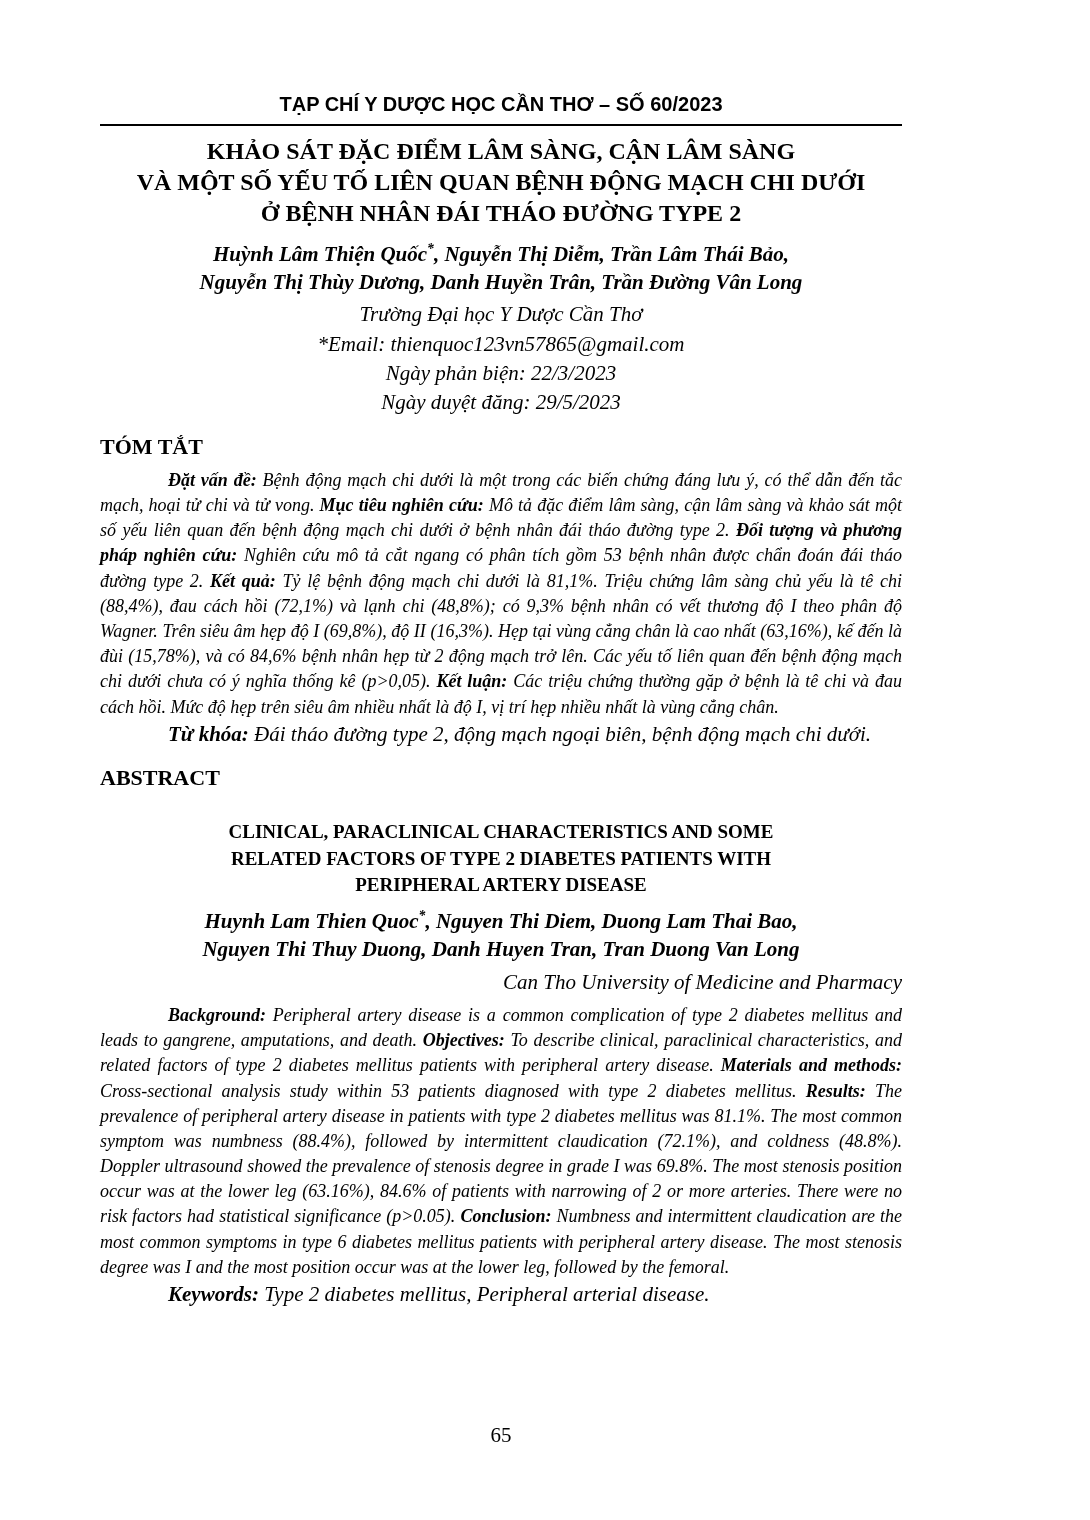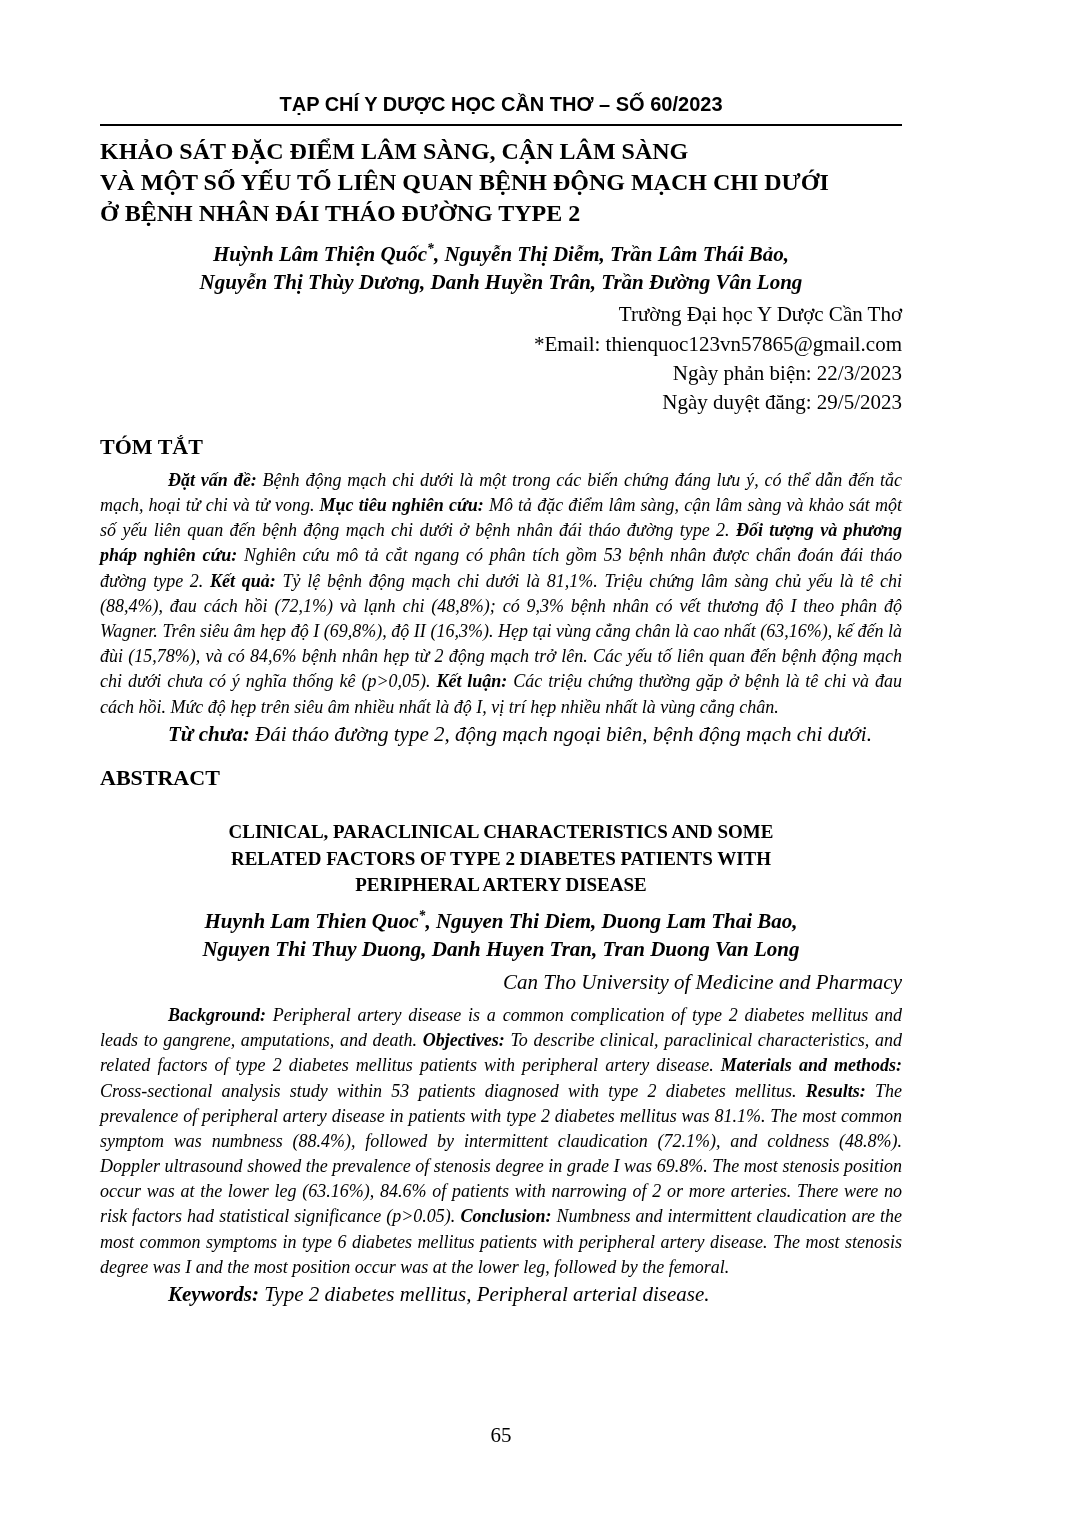--- a/index.html
+++ b/index.html
@@ -26,35 +26,37 @@
     line-height: 1.2;
   }
   .header-rule {
     border: none;
     height: 2px;
     background: #000000;
     margin: 8px 0 10px 0;
   }
   .title-vi {
     margin: 0 0 10px 0;
+    text-align: center;
     font-weight: bold;
     font-size: 24px;
     line-height: 1.3;
   }
   .title-vi span, .title-en span { display: block; }
   .authors {
     text-align: center;
     font-weight: bold;
     font-style: italic;
     font-size: 21px;
     line-height: 1.35;
     margin: 0 0 4px 0;
   }
   .meta {
-    text-align: right;
+    text-align: center;
+    font-style: italic;
     font-size: 21px;
     line-height: 1.4;
     margin: 2px 0 10px 0;
   }
   .meta div { display: block; }
   .section-heading {
     font-weight: bold;
     font-style: normal;
     font-size: 22px;
     margin: 16px 0 8px 0;
@@ -131,21 +133,21 @@
     <span>Bệnh động mạch chi dưới là một trong các biến chứng đáng lưu ý, có thể dẫn đến tắc mạch, hoại tử chi và tử vong.</span>
     <span class="b">Mục tiêu nghiên cứu:</span>
     <span>Mô tả đặc điểm lâm sàng, cận lâm sàng và khảo sát một số yếu liên quan đến bệnh động mạch chi dưới ở bệnh nhân đái tháo đường type 2.</span>
     <span class="b">Đối tượng và phương pháp nghiên cứu:</span>
     <span>Nghiên cứu mô tả cắt ngang có phân tích gồm 53 bệnh nhân được chẩn đoán đái tháo đường type 2.</span>
     <span class="b">Kết quả:</span>
     <span>Tỷ lệ bệnh động mạch chi dưới là 81,1%. Triệu chứng lâm sàng chủ yếu là tê chi (88,4%), đau cách hồi (72,1%) và lạnh chi (48,8%); có 9,3% bệnh nhân có vết thương độ I theo phân độ Wagner. Trên siêu âm hẹp độ I (69,8%), độ II (16,3%). Hẹp tại vùng cẳng chân là cao nhất (63,16%), kế đến là đùi (15,78%), và có 84,6% bệnh nhân hẹp từ 2 động mạch trở lên. Các yếu tố liên quan đến bệnh động mạch chi dưới chưa có ý nghĩa thống kê (p&gt;0,05).</span>
     <span class="b">Kết luận:</span>
     <span>Các triệu chứng thường gặp ở bệnh là tê chi và đau cách hồi. Mức độ hẹp trên siêu âm nhiều nhất là độ I, vị trí hẹp nhiều nhất là vùng cẳng chân.</span></p>
 
-  <p class="kw"><span class="b">Từ chưa:</span>
+  <p class="kw"><span class="b">Từ khóa:</span>
     <span>Đái tháo đường type 2, động mạch ngoại biên, bệnh động mạch chi dưới.</span></p>
 
   <h2 class="section-heading">ABSTRACT</h2>
 
   <h3 class="title-en">
     <span>CLINICAL, PARACLINICAL CHARACTERISTICS AND SOME</span>
     <span>RELATED FACTORS OF TYPE 2 DIABETES PATIENTS WITH</span>
     <span>PERIPHERAL ARTERY DISEASE</span>
   </h3>
 

